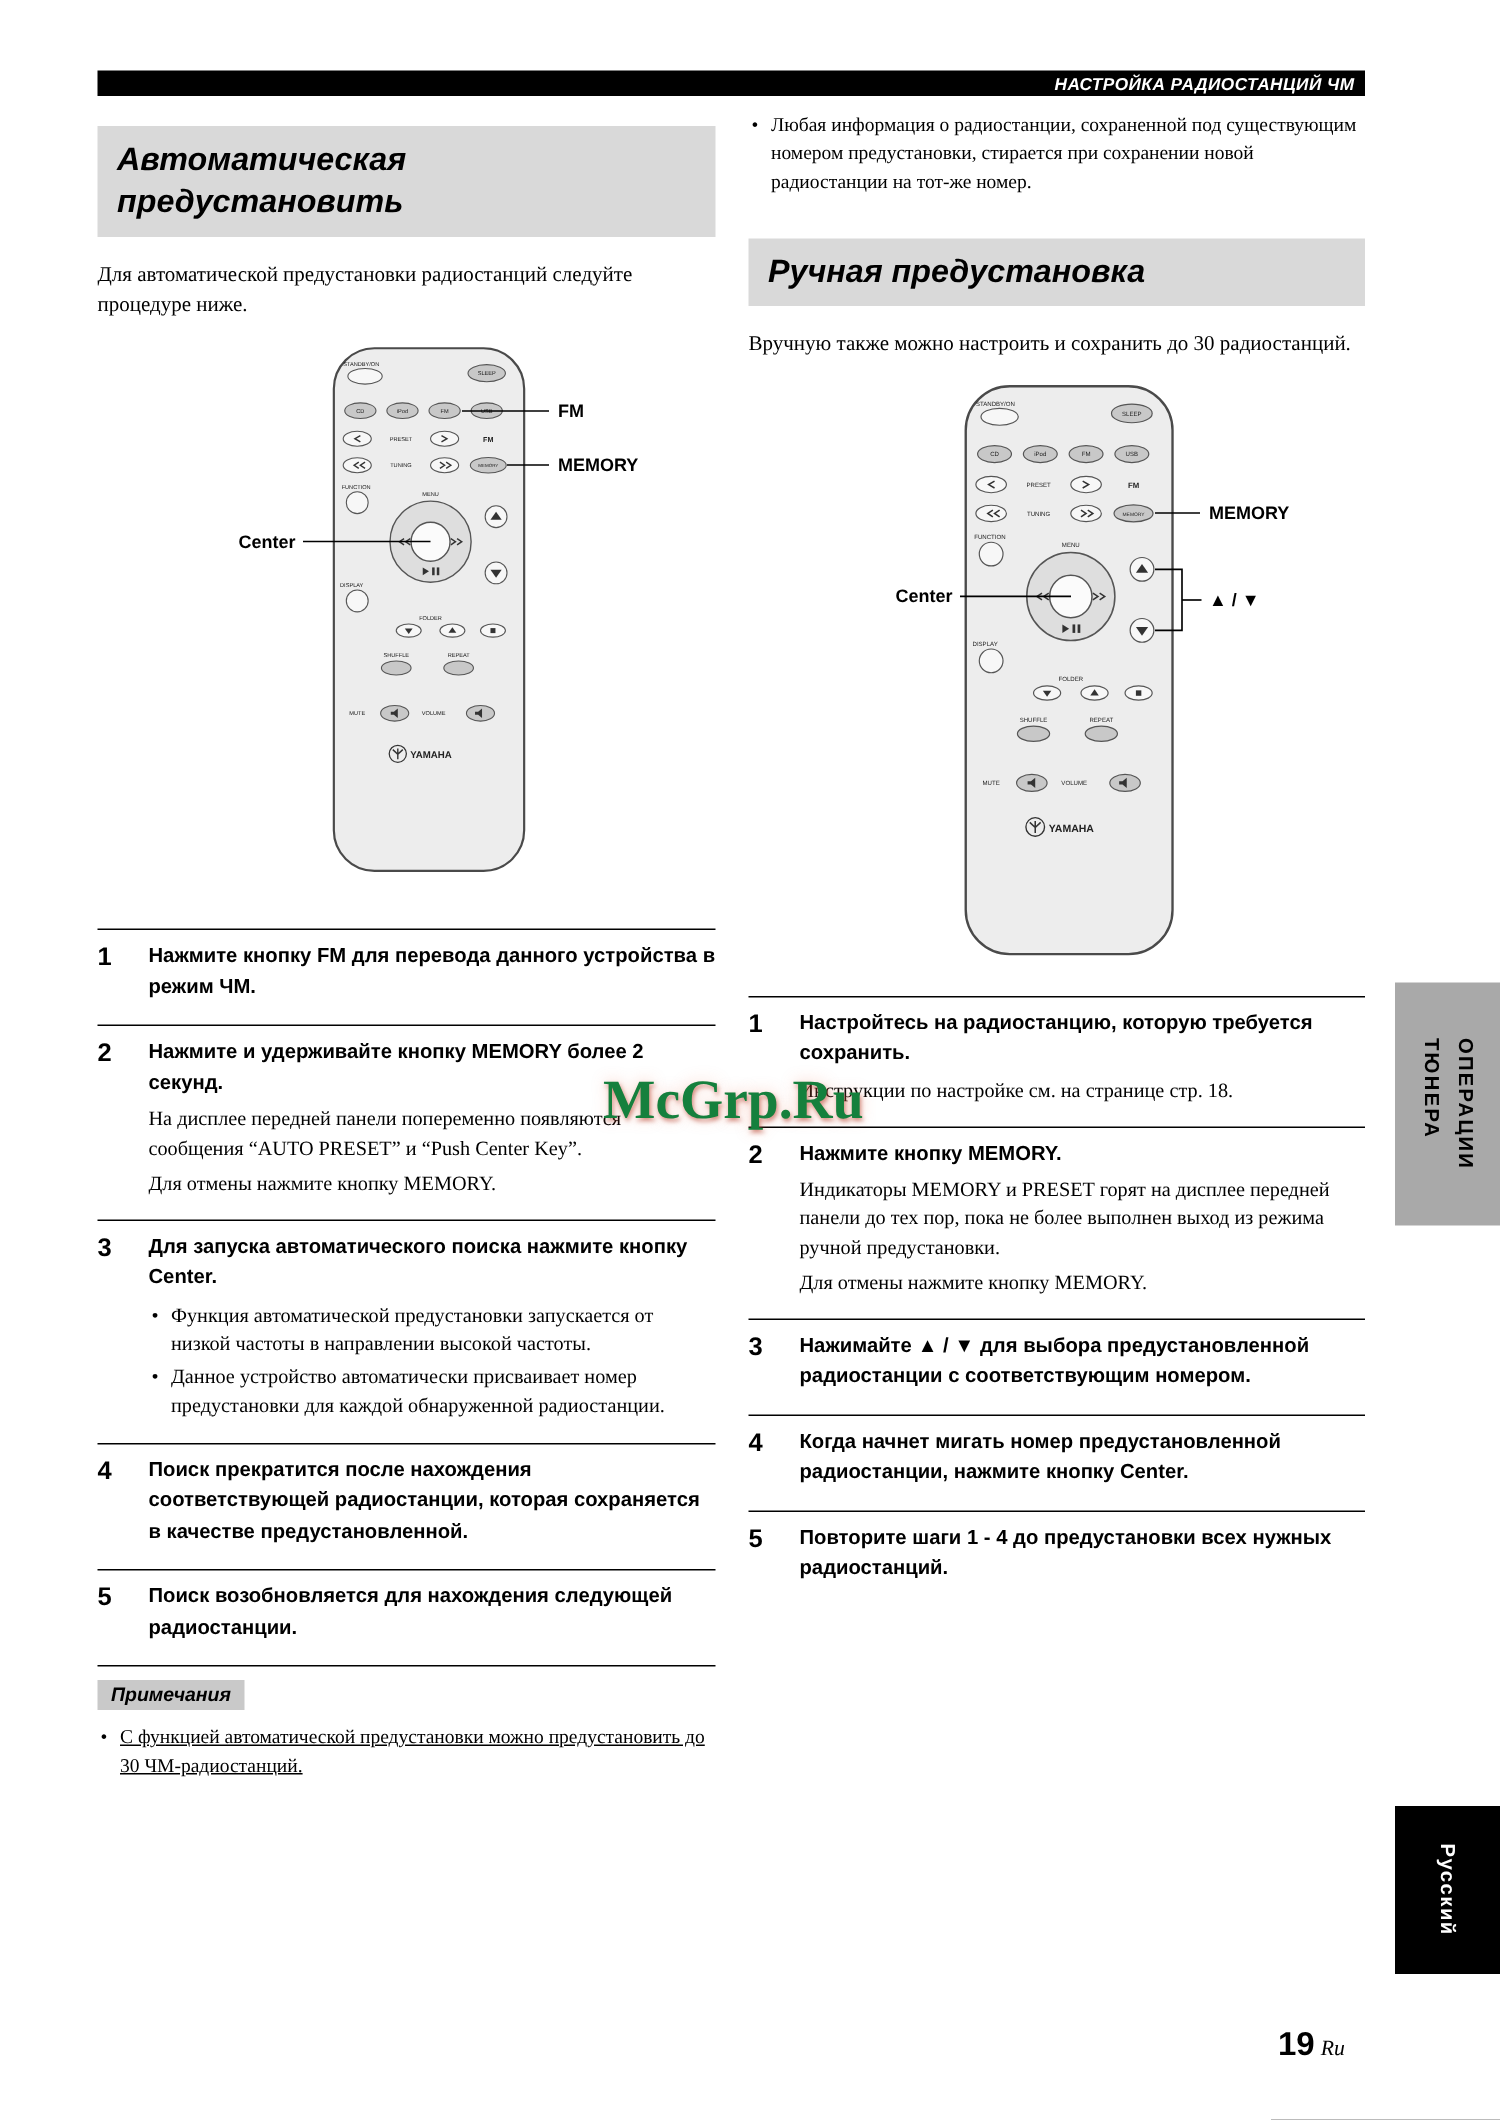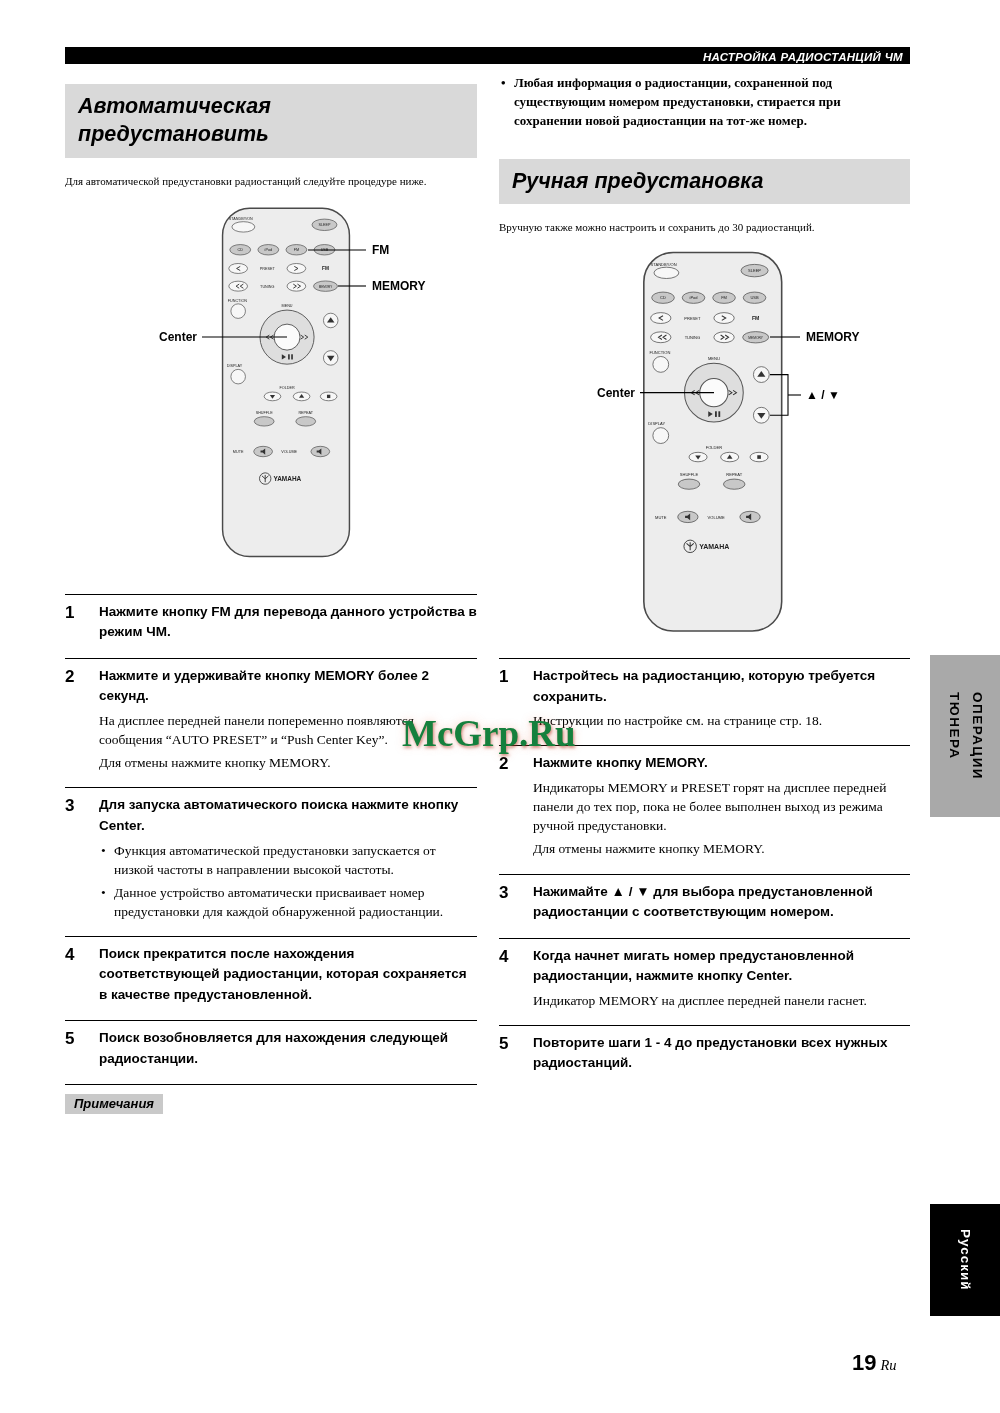--- a/index.html
+++ b/index.html
@@ -11,38 +11,38 @@
   .header-title { display:inline-block; color:#fff; font:italic bold 11.5px "Liberation Sans", sans-serif;
                   line-height:17px; padding-right:7px; letter-spacing:.3px; }
 
   .col { position:absolute; }
   .col-left  { left:65px;  top:84px; width:412px; }
   .col-right { left:499px; top:70px; width:411px; }
 
   .section-title { background:#d9d9d9; font:italic bold 21.5px "Liberation Sans", sans-serif;
                    padding:8px 13px 9px; line-height:1.32; margin-bottom:16px; }
   .section-title span { display:block; }
-  .intro { font-size:11px; line-height:1.45; margin:0 0 10px; }
+  .intro { font-size:14px; line-height:1.45; margin:0 0 10px; }
 
   .figure { text-align:center; margin:6px 0 14px; }
   .col-left .figure { margin:8px 0 22px; }
 
   .step { display:flex; border-top:1.5px solid #000; padding:7px 0 15px; }
   .step-num { flex:0 0 34px; font:bold 17px "Liberation Sans", sans-serif; padding-top:1px; }
   .step-content { flex:1; }
   .step-title { font:bold 13.5px "Liberation Sans", sans-serif; line-height:1.52; }
   .step-text { font-size:13.5px; line-height:1.42; margin:4px 0 0; }
   .step-bullets { margin:5px 0 0; padding:0; list-style:none; }
   .step-bullets li { position:relative; padding-left:15px; font-size:13.5px; line-height:1.42; margin-top:3px; }
   .step-bullets li::before { content:"•"; position:absolute; left:2px; }
 
   .note-list { list-style:none; margin:0; padding:0; }
   .note-list li { position:relative; padding-left:15px; font-size:13px; line-height:1.46; }
   .note-list li::before { content:"•"; position:absolute; left:2px; }
-  .top-note { margin:4px 0 28px;font-weight:bold; }
+  .top-note { margin:4px 0 28px; }
 
   .notes-section { border-top:1.5px solid #000; margin-top:0; padding-top:9px;text-decoration:underline; }
   .notes-label { display:inline-block; background:#c9c9c9; font:italic bold 13px "Liberation Sans", sans-serif;
                  padding:2px 9px 3px; margin-bottom:9px; }
 
   .side-tab { position:absolute; display:flex; align-items:center; justify-content:center; }
   .tab-tuner { right:0; top:655px; width:70px; height:162px; background:#a9a9a9; }
   .tab-tuner .vtext { writing-mode:vertical-rl; font:bold 13.5px "Liberation Sans", sans-serif;
                       letter-spacing:1.5px; color:#000; }
   .tab-tuner .vtext span { display:block; line-height:1.7; }
@@ -228,20 +228,23 @@
       <div class="step">
         <div class="step-num">5</div>
         <div class="step-content">
           <div class="step-title">Поиск возобновляется для нахождения следующей радиостанции.</div>
         </div>
       </div>
     </div>
 
     <div class="notes-section">
       <span class="notes-label">Примечания</span>
+      <ul class="note-list">
+        <li>С функцией автоматической предустановки можно предустановить до 30 ЧМ-радиостанций.</li>
+      </ul>
     </div>
   </div>
 
   <div class="col col-right">
     <ul class="note-list top-note">
       <li>Любая информация о радиостанции, сохраненной под существующим номером предустановки, стирается при сохранении новой радиостанции на тот-же номер.</li>
     </ul>
 
     <div class="section-title">
       <span>Ручная предустановка</span>
@@ -369,21 +372,20 @@
       <div class="step">
         <div class="step-num">3</div>
         <div class="step-content">
           <div class="step-title">Нажимайте ▲ / ▼ для выбора предустановленной радиостанции с соответствующим номером.</div>
         </div>
       </div>
       <div class="step">
         <div class="step-num">4</div>
         <div class="step-content">
           <div class="step-title">Когда начнет мигать номер предустановленной радиостанции, нажмите кнопку Center.</div>
-          <p class="step-text">Индикатор MEMORY на дисплее передней панели гаснет.</p>
         </div>
       </div>
       <div class="step">
         <div class="step-num">5</div>
         <div class="step-content">
           <div class="step-title">Повторите шаги 1 - 4 до предустановки всех нужных радиостанций.</div>
         </div>
       </div>
     </div>
   </div>

